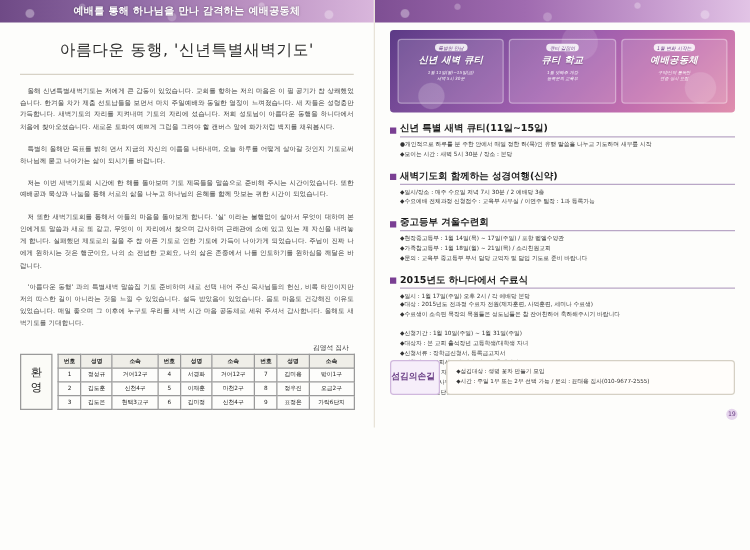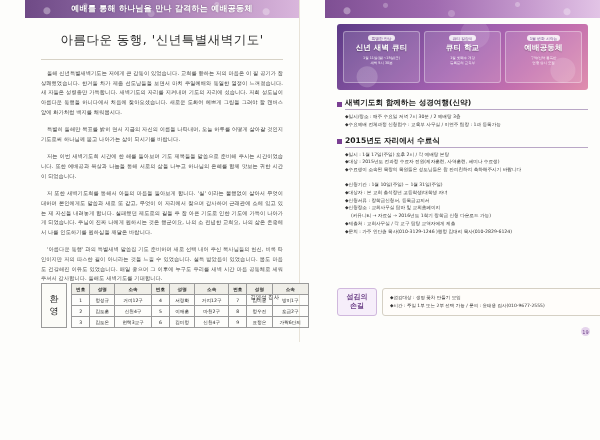--- a/index.html
+++ b/index.html
@@ -12,21 +12,20 @@
   }
   #page {
     position: relative;
     width: 600px; height: 440px;
     background: #fdfdfb;
     display: flex;
   }
   .col {
     position: relative;
     height: 342px;
-    margin-left: 25px;
   }
   .col-left { width: 300px; border-right: 1px solid #e8e3d8; }
   .col-right { width: 300px; }
 
   
   .hdr {
     position: relative;
     height: 18px;
     overflow: hidden;
     background: linear-gradient(90deg,#6f4a86 0%, #8f6aa5 35%, #b98fc0 65%, #d9b6dc 100%);
@@ -134,20 +133,21 @@
     background:
       radial-gradient(circle at 12% 80%, rgba(255,255,255,.18) 0 10px, transparent 11px),
       radial-gradient(circle at 55% 15%, rgba(255,255,255,.12) 0 14px, transparent 15px),
       radial-gradient(circle at 90% 70%, rgba(255,255,255,.15) 0 12px, transparent 13px);
   }
   .banner-grid {
     position: absolute; inset: 0;
     display: flex;
     padding: 7px 6px;
     gap: 4px;
+    font-style: italic;
   }
   .bcard {
     flex: 1;
     border-radius: 3px;
     background: rgba(255,255,255,.14);
     border: 1px solid rgba(255,255,255,.35);
     display: flex;
     flex-direction: column;
     align-items: center;
     justify-content: flex-start;
@@ -215,23 +215,23 @@
     width: 276px;
     display: flex;
     align-items: stretch;
   }
   .servant-label {
     width: 40px;
     border: 1px solid #d0b8dd;
     background: #f6eefa;
     border-radius: 3px;
     display: flex;
-    flex-direction: column;
+    flex-direction: row;
     align-items: center;
-    justify-content: center;
+    justify-content: flex-start;
     font-size: 7px;
     color: #6b3f86;
     line-height: 1.3;
     font-weight: bold;
     margin-right: 5px;
   }
   .servant-box {
     flex: 1;
     border: 1px solid #d5d0c4;
     border-radius: 3px;
@@ -362,37 +362,58 @@
           </div>
           <div class="bcard">
             <div class="tag">1월 변화 시작는</div>
             <div class="ttl">예배공동체</div>
             <div class="sub">구약/신약 통독반
 연중 상시 모집</div>
           </div>
         </div>
       </div>
 
+      <div class="sec">
+        <div class="sec-head">
+          <span class="bullet-sq"></span>
+          <span class="sec-title">신년 특별 새벽 큐티(11일~15일)</span>
+        </div>
+        <div class="sec-lines">
+          <div class="line">●개인적으로 하루를 분 주한 안에서 매일 정한 하(묵)인 유행 말씀을 나누고 기도하며 새무릎 시작</div>
+          <div class="line">◆모이는 시간 : 새벽 5시 30분 / 장소 : 본당</div>
+        </div>
+      </div>
 
       <div class="sec">
         <div class="sec-head">
           <span class="bullet-sq"></span>
           <span class="sec-title">새벽기도회 함께하는 성경여행(신약)</span>
         </div>
         <div class="sec-lines">
           <div class="line">◆일시/장소 : 매주 수요일 저녁 7시 30분 / 2 예배당 3층</div>
           <div class="line">◆수요예배 전체과정 신청접수 : 교육부 사무실 / 이연주 팀장 : 1과 등록가능</div>
         </div>
       </div>
 
-
       <div class="sec">
         <div class="sec-head">
           <span class="bullet-sq"></span>
-          <span class="sec-title">2015년도 자리에서 수료식</span>
+          <span class="sec-title">중고등부 겨울수련회</span>
+        </div>
+        <div class="sec-lines">
+          <div class="line">◆현장중고등부 : 1월 14일(목) ~ 17일(주일) / 포항 벧엘수양관</div>
+          <div class="line">◆가족참고등부 : 1월 18일(월) ~ 21일(목) / 소리친원교회</div>
+          <div class="line">◆문의 : 교육부 중고등부 부서 담당 교역자 및 담임 기도로 준비 바랍니다</div>
+        </div>
+      </div>
+
+      <div class="sec">
+        <div class="sec-head">
+          <span class="bullet-sq"></span>
+          <span class="sec-title">2015년도 하니다에서 수료식</span>
         </div>
         <div class="sec-lines">
           <div class="line">◆일시 : 1월 17일(주일) 오후 2시 / 각 예배당 본당</div>
           <div class="line">◆대상 : 2015년도 전과정 수료자 전원(제자훈련, 사역훈련, 세미나 수료생)</div>
           <div class="line">◆수료생이 소속된 목장의 목원들은 성도님들은 참 잔여친하여 축하해주시기 바랍니다</div>
         </div>
       </div>
 
       <div class="sec">
         <div class="sec-lines">

